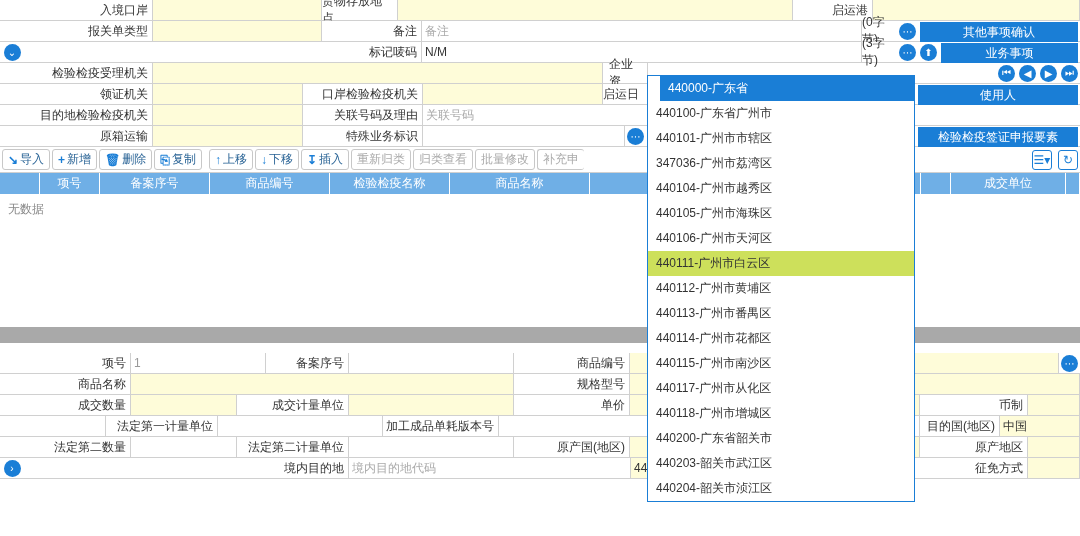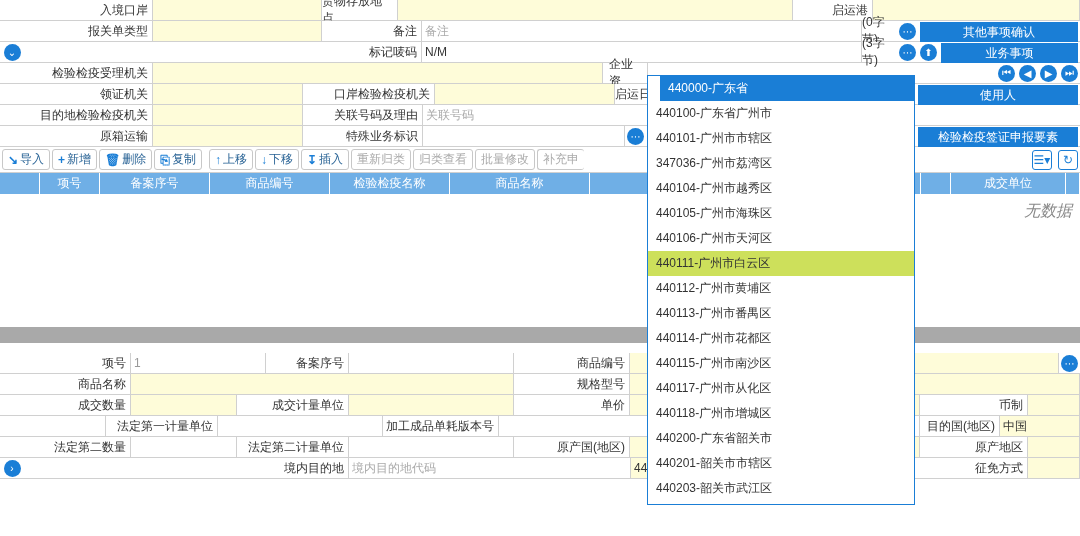--- a/index.html
+++ b/index.html
@@ -15,21 +15,21 @@
 .circle-icon { width: 17px; height: 17px; border-radius: 50%; background: #1a7ed6; color: #fff; display: inline-flex; align-items: center; justify-content: center; font-size: 10px; margin-left: 2px; cursor: pointer; flex-shrink: 0; }
 
 .toolbar { display: flex; align-items: center; gap: 2px; padding: 2px; border-bottom: 1px solid #d0d0d0; height: 26px; }
 .tool-btn { display: inline-flex; align-items: center; gap: 2px; padding: 2px 5px; border: 1px solid #c8c8c8; background: #fff; border-radius: 3px; font-size: 12px; color: #2a6496; cursor: pointer; height: 21px; }
 .tool-btn .ti { color: #1a7ed6; font-weight: bold; }
 .tool-disabled { color: #aaa; }
 
 .grid-header { background: #6fafe6; color: #fff; display: flex; height: 22px; border-bottom: 1px solid #fff; }
 .gh { border-right: 1px solid #fff; display: flex; align-items: center; justify-content: center; font-size: 12px; }
 
-.no-data { text-align: right; color: #888; padding: 6px 8px; font-size: 16px; font-style: italic; }
+.no-data { color: #888; padding: 6px 8px; font-size: 12px; }
 
 .gray-bar { background: #a9a9a9; height: 16px; width: 100%; }
 
 .dropdown { position: absolute; left: 647px; top: 75px; width: 268px; background: #fff; border: 1px solid #1a7ed6; z-index: 100; max-height: 430px; overflow: hidden; }
 .dd-item { padding: 4px 8px; font-size: 12px; border-bottom: 0; cursor: pointer; color: #333; }
 .dd-item.selected { background: #1a7ed6; color: #fff; margin-left: 12px; }
 .dd-item.highlight { background: #cde05b; }
 
 .bordered-icon { border: 1.5px solid #1a7ed6; border-radius: 3px; color: #1a7ed6; width: 20px; height: 20px; display: inline-flex; align-items: center; justify-content: center; font-size: 12px; cursor: pointer; }
 
@@ -82,21 +82,21 @@
     <span class="circle-icon">⏮</span>
     <span class="circle-icon">◀</span>
     <span class="circle-icon">▶</span>
     <span class="circle-icon">⏭</span>
   </div>
 </div>
 
 <div class="row">
   <div class="cell-label" style="width:153px">领证机关</div>
   <div class="cell-input" style="width:150px"></div>
-  <div class="cell-label" style="width:132px">口岸检验检疫机关</div>
+  <div class="cell-label" style="width:120px">口岸检验检疫机关</div>
   <div class="cell-input" style="width:180px"></div>
   <div class="cell-label" style="width:45px;justify-content:flex-start;">启运日</div>
   <div style="flex:1"></div>
   <div class="blue-btn" style="width:160px;margin:1px 2px">使用人</div>
 </div>
 
 <div class="row">
   <div class="cell-label" style="width:153px">目的地检验检疫机关</div>
   <div class="cell-input" style="width:150px"></div>
   <div class="cell-label" style="width:120px">关联号码及理由</div>
@@ -257,16 +257,15 @@
     <div class="dd-item">440105-广州市海珠区</div>
     <div class="dd-item">440106-广州市天河区</div>
     <div class="dd-item highlight">440111-广州市白云区</div>
     <div class="dd-item">440112-广州市黄埔区</div>
     <div class="dd-item">440113-广州市番禺区</div>
     <div class="dd-item">440114-广州市花都区</div>
     <div class="dd-item">440115-广州市南沙区</div>
     <div class="dd-item">440117-广州市从化区</div>
     <div class="dd-item">440118-广州市增城区</div>
     <div class="dd-item">440200-广东省韶关市</div>
-    <div class="dd-item">440201-韶关市市辖区</div>
     <div class="dd-item">440203-韶关市武江区</div>
     <div class="dd-item">440204-韶关市浈江区</div>
   </div>
 
 </body></html>

